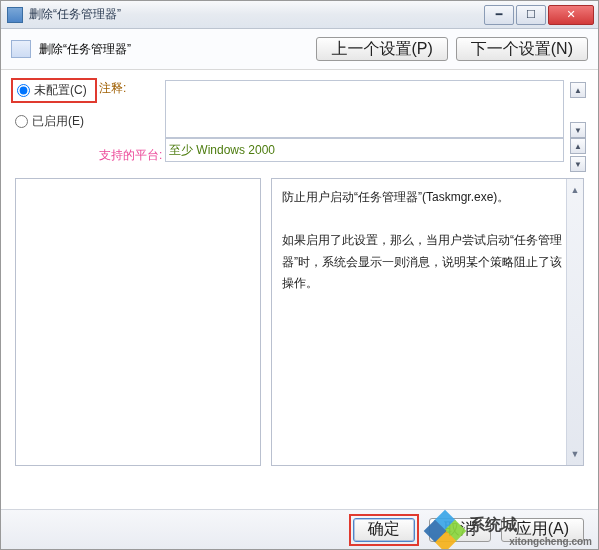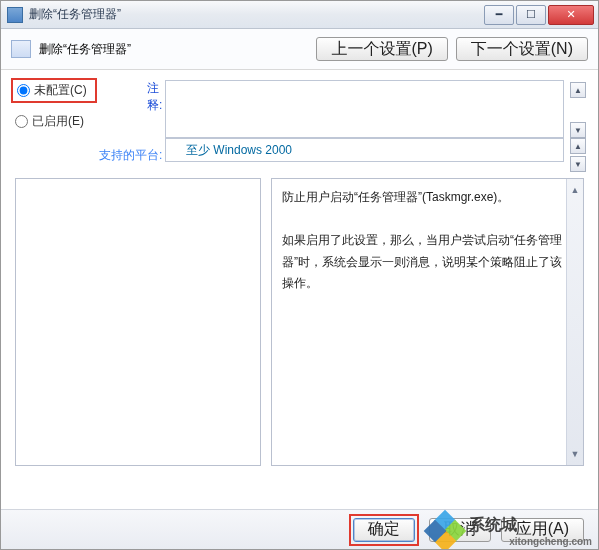--- a/index.html
+++ b/index.html
@@ -102,28 +102,28 @@
   .spin {
     grid-column: 4/5; grid-row: 1/4;
     display:flex; flex-direction:column; gap:2px; margin-top:2px;
   }
   .spinbtn {
     width:16px; height:16px;
     border:1px solid #a9b2c2; background:linear-gradient(#fafbfd,#e3e7ef);
     font-size:8px; display:flex; align-items:center; justify-content:center;
     color:#4a5568;
   }
-  .platformrow { grid-column: 2/3; grid-row:4; align-self:center; white-space:nowrap; color:#3b82f6;}
+  .platformrow { grid-column: 2/3; grid-row:4; align-self:center; white-space:nowrap; color:#ec4899;}
   .platformbox {
     grid-column: 3/4; grid-row:4;
     border:1px solid #bfc7d6; background:#fff; height:24px;
-    padding:3px 20px; color:#0369a1; display:flex; align-items:center;
+    padding:3px 3px; color:#4d7c0f; display:flex; align-items:center;
   }
   .spin2 { grid-column:4/5; grid-row:4; display:flex; flex-direction:column; gap:2px;}
-  .commentlbl { grid-column:2/3; grid-row:1; color:#1d4ed8;margin-left:48px;}
+  .commentlbl { grid-column:2/3; grid-row:1; color:#a16207;}
   
   .midlabels {
     display:flex; padding: 14px 14px 4px 14px; color:#333;
   }
   .midlabels .left { width: 256px;}
   
   .panels {
     display:flex; gap:10px; padding: 0 14px 8px 14px;
   }
   .panel {

